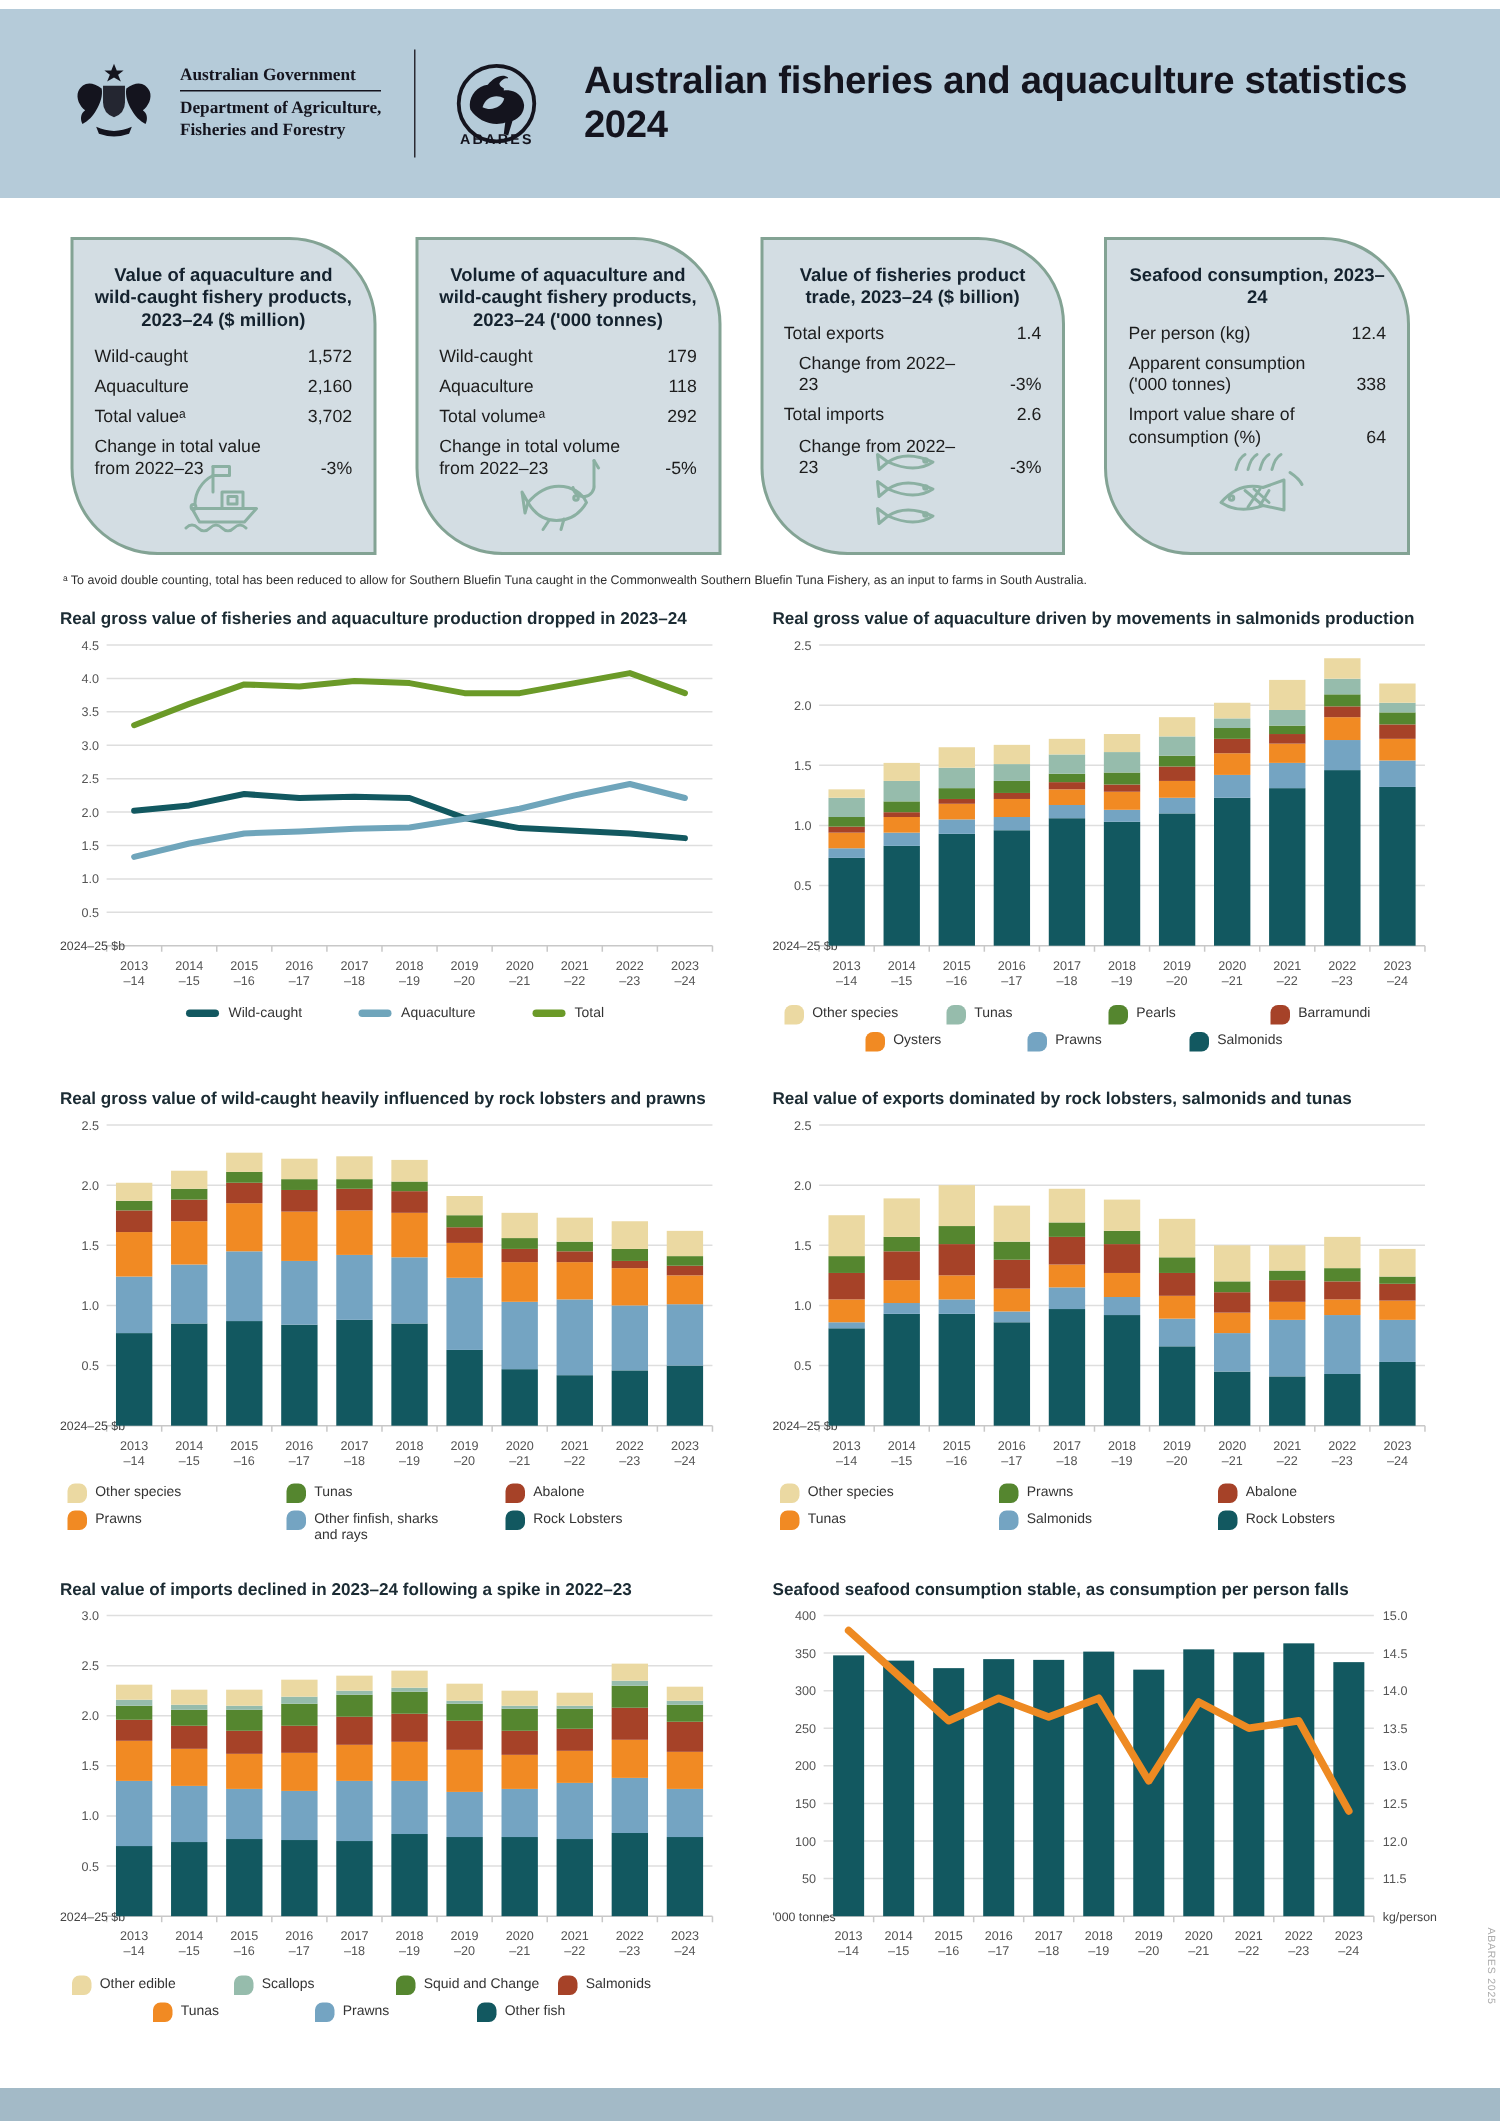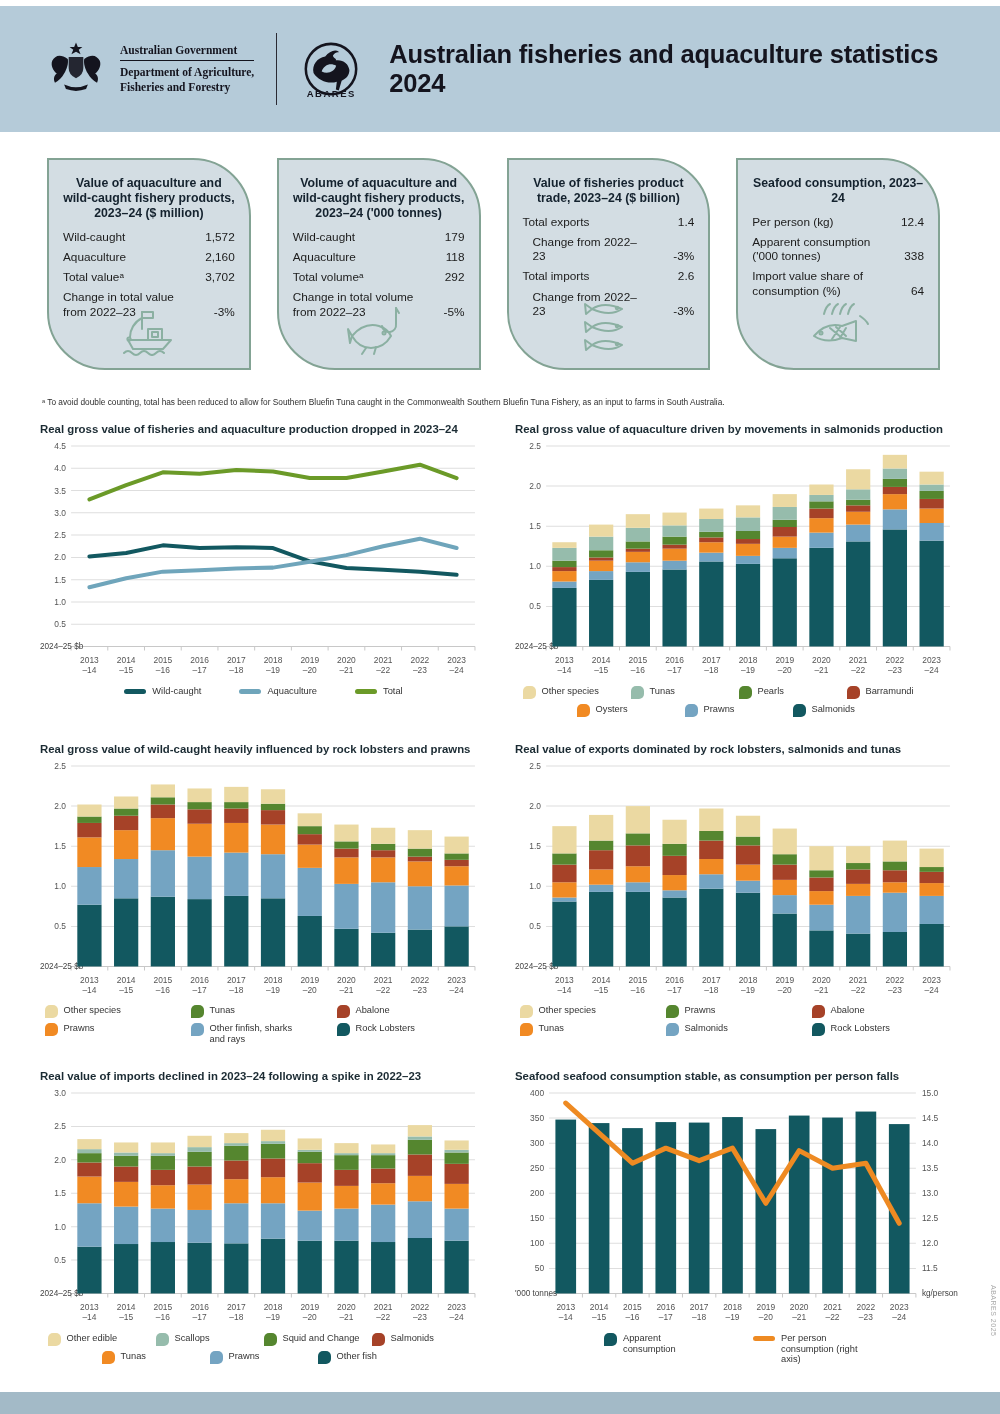--- a/index.html
+++ b/index.html
@@ -21,21 +21,21 @@
   
   .cards { display:grid; grid-template-columns:repeat(4,1fr); gap:26px; margin:26px 60px 0 47px; }
   .card { position:relative; background:#d3dde3; border:2px solid #7fa; border-color:#83a394; border-radius:0 58px 0 58px; height:212px; padding:16px 14px 10px; }
   .card-title { font-size:12.3px; font-weight:bold; color:#14222e; text-align:center; line-height:1.22; margin-bottom:9px; }
   .card-row { display:flex; justify-content:space-between; align-items:flex-end; font-size:11.8px; color:#1c1c1c; margin-top:6px; line-height:1.2; }
   .card-row .lbl { max-width:72%; }
   .card-row.indent .lbl { padding-left:10px; }
   .card-row .val { font-weight:normal; white-space:nowrap; }
   .card-icon { position:absolute; bottom:8px; left:50%; transform:translateX(-50%); }
 
-  .footnote { margin:27px 42px 0; font-size:8.3px; color:#2e2e2e; }
+  .footnote { margin:11px 42px 0; font-size:8.3px; color:#2e2e2e; }
 
   
   .charts { display:grid; grid-template-columns:1fr 1fr; column-gap:28px; row-gap:26px; margin:16px 38px 0 40px; }
   .chart-title { font-size:11.4px; font-weight:bold; color:#1b2b33; margin-bottom:3px; }
   .chart-svg { display:block; width:100%; }
   .legend { display:flex; flex-wrap:wrap; justify-content:center; margin-top:3px; row-gap:5px; }
   .legend.auto { gap:8px 38px; }
   .legend-item { display:flex; align-items:flex-start; gap:6px; font-size:9.3px; color:#333; width:var(--liw,auto); }
   .legend-item .sw { flex:0 0 auto; width:13px; height:13px; border-radius:5px 5px 5px 0; margin-top:0px; }
   .legend-item .pill { flex:0 0 auto; width:22px; height:5px; border-radius:3px; margin-top:3px; }
@@ -923,28 +923,18 @@
             <rect x="173.41272727272727" y="37.49999999999999" width="20.62909090909091" height="170.5" fill="#125860"></rect>
             <rect x="206.68545454545455" y="32" width="20.62909090909091" height="176" fill="#125860"></rect>
             <rect x="239.95818181818183" y="44.00000000000001" width="20.62909090909091" height="164" fill="#125860"></rect>
             <rect x="273.2309090909091" y="30.500000000000007" width="20.62909090909091" height="177.5" fill="#125860"></rect>
             <rect x="306.50363636363636" y="32.500000000000014" width="20.62909090909091" height="175.5" fill="#125860"></rect>
             <rect x="339.77636363636367" y="26.500000000000007" width="20.62909090909091" height="181.5" fill="#125860"></rect>
             <rect x="373.0490909090909" y="39.00000000000001" width="20.62909090909091" height="169" fill="#125860"></rect>
             <polyline points="50.63636363636364,17.999999999999964 83.9090909090909,48.000000000000036 117.18181818181819,78.00000000000001 150.45454545454544,62.999999999999986 183.72727272727272,75.49999999999999 217,62.999999999999986 250.27272727272728,117.99999999999997 283.54545454545456,65.50000000000001 316.8181818181818,83 350.0909090909091,78.00000000000001 383.3636363636364,137.99999999999997" fill="none" stroke="#ee8a22" stroke-width="5" stroke-linejoin="round" stroke-linecap="round"></polyline>
           </g>
         </svg>
-        <div class="legend auto">
-          <div class="legend-item">
-            <div class="sw" style="background: rgb(18, 88, 96);"></div>
-            <div class="txt">Apparent consumption</div>
-          </div>
-          <div class="legend-item">
-            <div class="pill" style="background: rgb(238, 138, 34);"></div>
-            <div class="txt">Per person consumption (right axis)</div>
-          </div>
-        </div>
       </div>
     </div>
 
   <div class="side-label">ABARES 2025</div>
   <div class="bottom-strip"></div>
 </div>
 
 </body></html>

